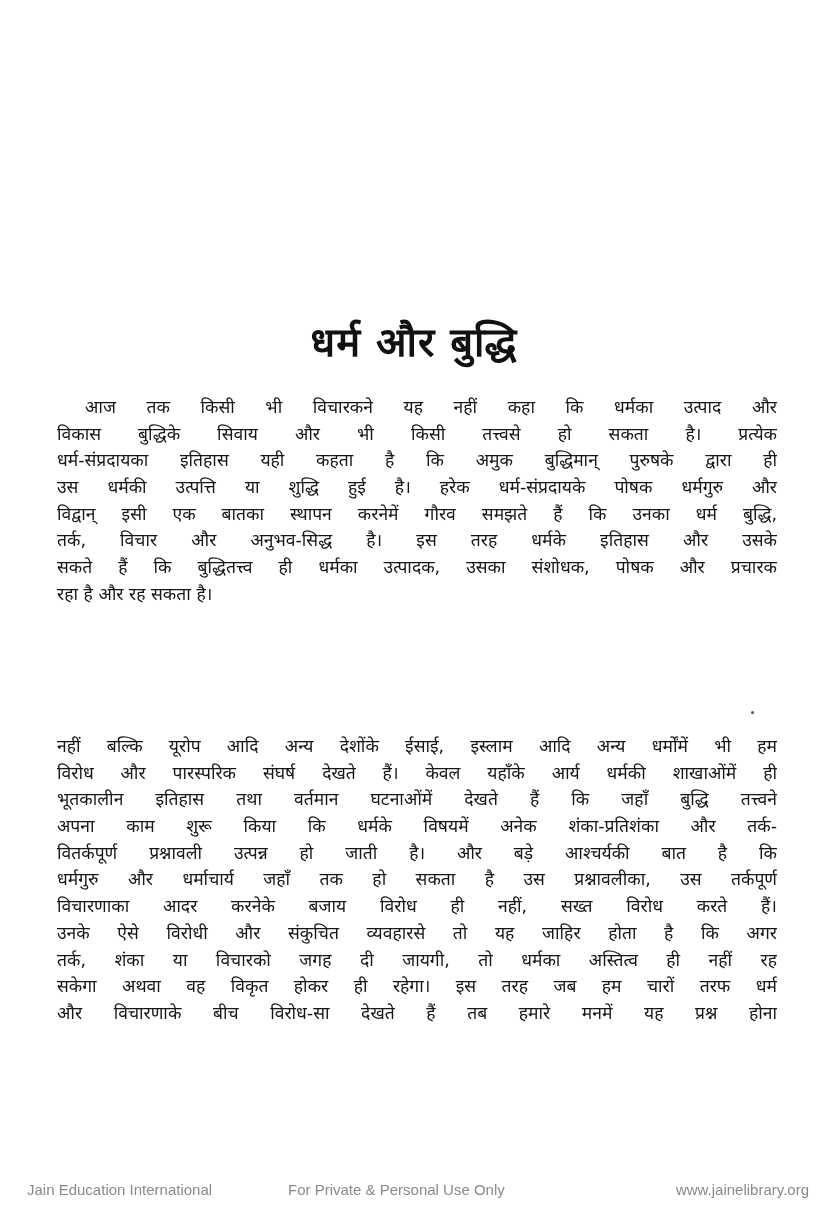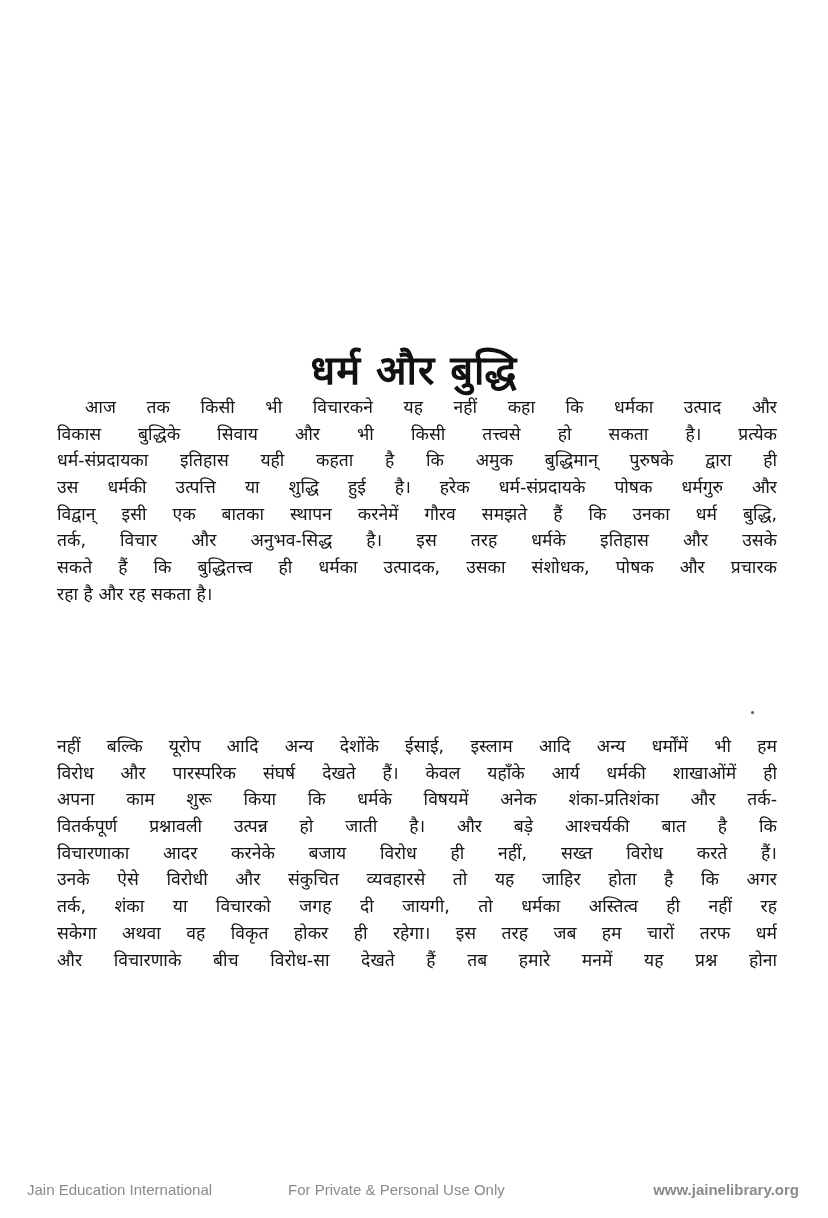--- a/index.html
+++ b/index.html
@@ -18,21 +18,21 @@
     .page {
       position: absolute;
       left: 0; top: 0;
       width: 828px;
       height: 1218px;
     }
     .title {
       position: absolute;
       left: 0;
       width: 828px;
-      top: 340px;
+      top: 312px;
       text-align: center;
       font-family: "DejaVu Sans", sans-serif;
       font-weight: bold;
       font-size: 40px;
       line-height: 60px;
       color: #111111;
       margin: 0;
       letter-spacing: 1px;
     }
     .para {
@@ -77,21 +77,21 @@
       color: #8a8a8a;
     }
     .footer span {
       position: absolute;
       top: 0;
       line-height: 24px;
       white-space: nowrap;
     }
     .footer .f-left { left: 27px; text-align: right; }
     .footer .f-mid { left: 288px; }
-    .footer .f-right { right: 29px; font-weight: bold; }
+    .footer .f-right { right: 19px; }
   </style>
 </head>
 <body>
 
 <div class="page">
 
   <h1 class="title">धर्म और बुद्धि</h1>
 
   <div class="para para-1">
     <span class="line first">आज तक किसी भी विचारकने यह नहीं कहा कि धर्मका उत्पाद और</span>
@@ -102,22 +102,24 @@
     <span class="line">तर्क, विचार और अनुभव-सिद्ध है। इस तरह धर्मके इतिहास और उसके</span>
     <span class="line">सकते हैं कि बुद्धितत्त्व ही धर्मका उत्पादक, उसका संशोधक, पोषक और प्रचारक</span>
     <span class="line last">रहा है और रह सकता है।</span>
   </div>
 
   <div class="speck"></div>
 
   <div class="para para-2">
     <span class="line">नहीं बल्कि यूरोप आदि अन्य देशोंके ईसाई, इस्लाम आदि अन्य धर्मोंमें भी हम</span>
     <span class="line">विरोध और पारस्परिक संघर्ष देखते हैं। केवल यहाँके आर्य धर्मकी शाखाओंमें ही</span>
+    <span class="line">भूतकालीन इतिहास तथा वर्तमान घटनाओंमें देखते हैं कि जहाँ बुद्धि तत्त्वने</span>
     <span class="line">अपना काम शुरू किया कि धर्मके विषयमें अनेक शंका-प्रतिशंका और तर्क-</span>
     <span class="line">वितर्कपूर्ण प्रश्नावली उत्पन्न हो जाती है। और बड़े आश्चर्यकी बात है कि</span>
+    <span class="line">धर्मगुरु और धर्माचार्य जहाँ तक हो सकता है उस प्रश्नावलीका, उस तर्कपूर्ण</span>
     <span class="line">विचारणाका आदर करनेके बजाय विरोध ही नहीं, सख्त विरोध करते हैं।</span>
     <span class="line">उनके ऐसे विरोधी और संकुचित व्यवहारसे तो यह जाहिर होता है कि अगर</span>
     <span class="line">तर्क, शंका या विचारको जगह दी जायगी, तो धर्मका अस्तित्व ही नहीं रह</span>
     <span class="line">सकेगा अथवा वह विकृत होकर ही रहेगा। इस तरह जब हम चारों तरफ धर्म</span>
     <span class="line">और विचारणाके बीच विरोध-सा देखते हैं तब हमारे मनमें यह प्रश्न होना</span>
   </div>
 
   <div class="footer">
     <span class="f-left">Jain Education International</span>
     <span class="f-mid">For Private &amp; Personal Use Only</span>

